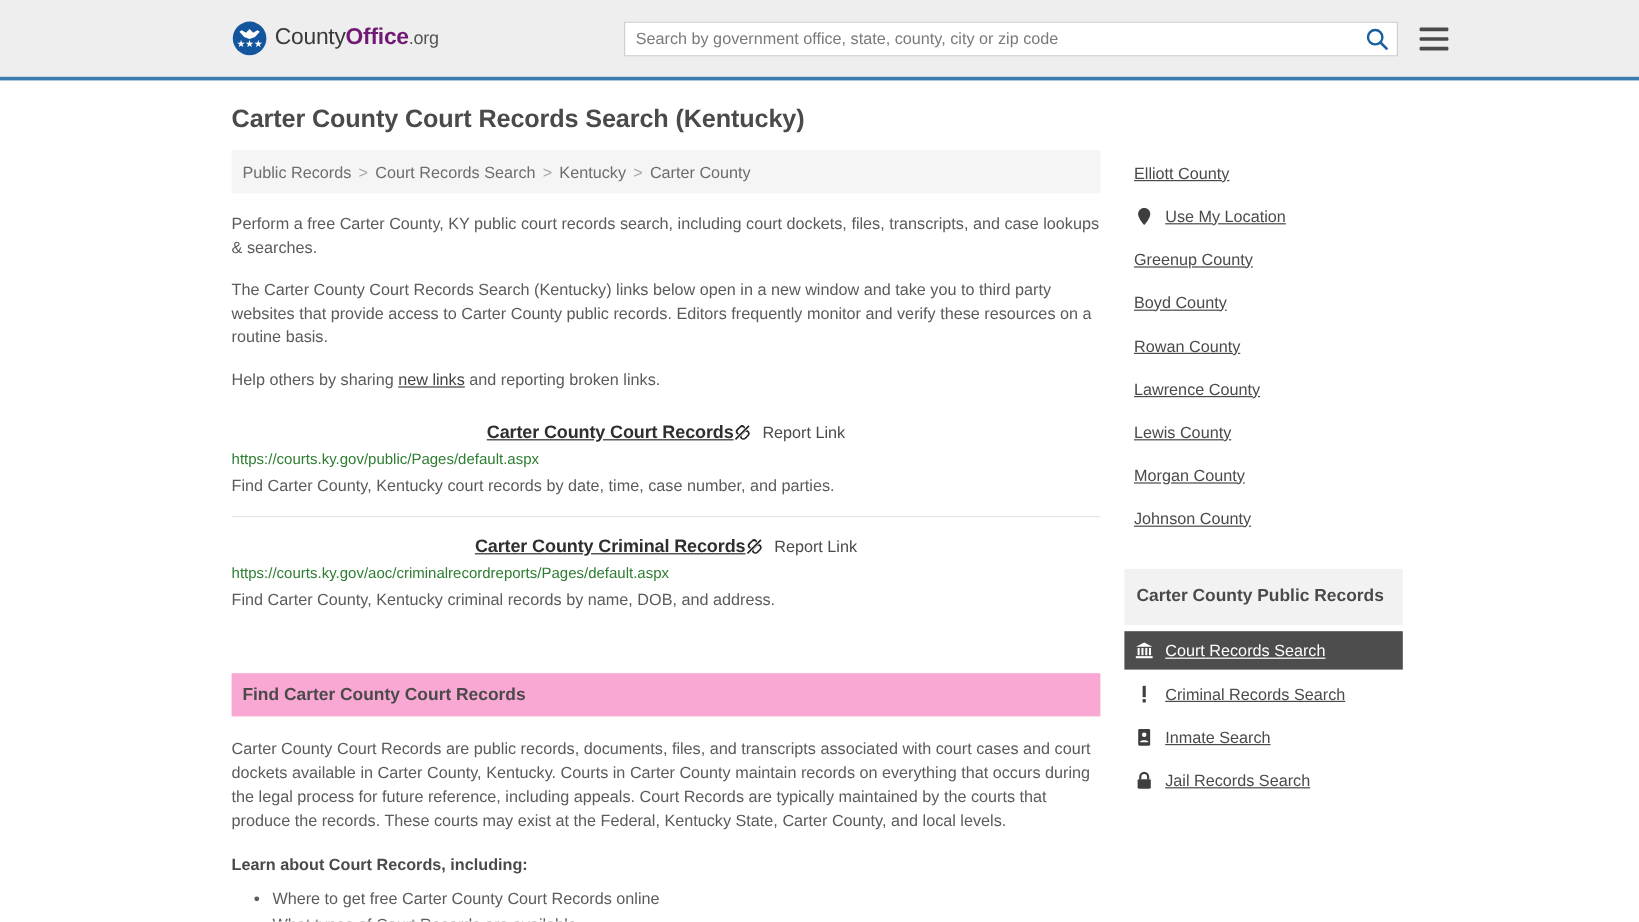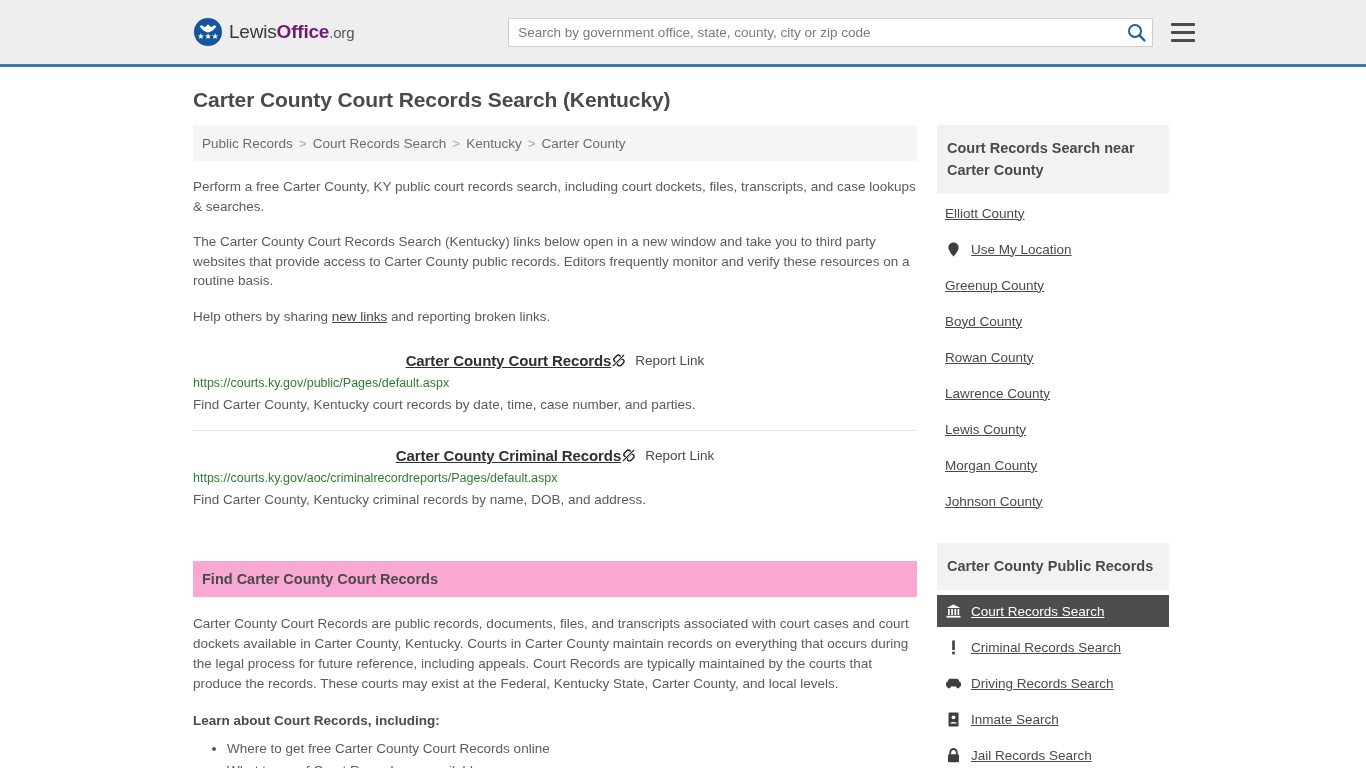--- a/index.html
+++ b/index.html
@@ -261,21 +261,21 @@
 
 <header id="site-header">
   <div class="header-inner">
     <a class="brand" href="#">
       <span class="brand-logo">
         <svg class="eagle" viewBox="0 0 20 10">
           <path d="M10 1.2 L13 4.2 L16.5 2.2 L18.5 3.4 L14.5 7.8 L10 9.4 L5.5 7.8 L1.5 3.4 L3.5 2.2 L7 4.2 Z" fill="#ffffff"></path>
         </svg>
         <span class="stars">★★★</span>
       </span>
-      <span class="brand-text"><span>Lewis</span><span class="b-bold">Office</span><span class="b-tld">.org</span></span>
+      <span class="brand-text"><span>County</span><span class="b-bold">Office</span><span class="b-tld">.org</span></span>
     </a>
 
     <div class="search-wrap">
       <input id="search-input" type="text" placeholder="Search by government office, state, county, city or zip code" style="">
       <button class="search-btn">
         <svg width="19" height="19" viewBox="0 0 19 19">
           <circle cx="8" cy="8" r="6" fill="none" stroke="#1a5fa0" stroke-width="2"></circle>
           <line x1="12.4" y1="12.4" x2="17.5" y2="17.5" stroke="#1a5fa0" stroke-width="2.2" stroke-linecap="round"></line>
         </svg>
       </button>
@@ -363,21 +363,20 @@
             <li>What types of Court Records are available</li>
 
           </ul>
         </div>
 
       </div>
 
       <aside class="col-side">
 
         <div class="side-card">
-          <div class="side-head">Court Records Search near Carter County</div>
           <div class="side-list">
 
             <a class="side-item no-icon" href="#">
               <span class="si-label">Elliott County</span>
             </a>
 
             <a class="side-item" href="#">
               <span class="si-icon">
                 <svg width="11" height="15" viewBox="0 0 11 15">
                   <path d="M5.5 0.4 C2.6 0.4 0.4 2.6 0.4 5.4 C0.4 9.0 5.5 14.6 5.5 14.6 C5.5 14.6 10.6 9.0 10.6 5.4 C10.6 2.6 8.4 0.4 5.5 0.4 Z" fill="#3e3e3e"></path>
@@ -430,30 +429,20 @@
             <a class="side-item" href="#">
               <span class="si-icon">
                 <svg width="5" height="15" viewBox="0 0 5 15">
                   <rect x="1.2" y="0.5" width="2.6" height="9.5" fill="currentColor"></rect>
                   <rect x="1.2" y="11.6" width="2.6" height="2.8" fill="currentColor"></rect>
                 </svg>
               </span>
               <span class="si-label">Criminal Records Search</span>
             </a>
 
-            <a class="side-item" href="#">
-              <span class="si-icon">
-                <svg width="17" height="11" viewBox="0 0 17 11">
-                  <path d="M1.0 7.6 L1.0 5.4 C1.0 4.6 1.6 4.2 2.3 4.0 L3.6 1.6 C3.9 1.0 4.4 0.8 5.0 0.8 L12.0 0.8 C12.6 0.8 13.1 1.0 13.4 1.6 L14.7 4.0 C15.4 4.2 16.0 4.6 16.0 5.4 L16.0 7.6 C16.0 8.1 15.7 8.4 15.2 8.4 L1.8 8.4 C1.3 8.4 1.0 8.1 1.0 7.6 Z" fill="currentColor"></path>
-                  <circle cx="4.0" cy="8.6" r="1.8" fill="currentColor"></circle>
-                  <circle cx="13.0" cy="8.6" r="1.8" fill="currentColor"></circle>
-                </svg>
-              </span>
-              <span class="si-label">Driving Records Search</span>
-            </a>
 
             <a class="side-item" href="#">
               <span class="si-icon">
                 <svg width="11" height="15" viewBox="0 0 11 15">
                   <rect x="0.5" y="0.5" width="10" height="14" rx="1.2" fill="currentColor"></rect>
                   <circle cx="5.5" cy="5.3" r="1.9" fill="#ffffff"></circle>
                   <path d="M2.0 11.6 C2.0 9.4 9.0 9.4 9.0 11.6 Z" fill="#ffffff"></path>
                 </svg>
               </span>
               <span class="si-label">Inmate Search</span>

